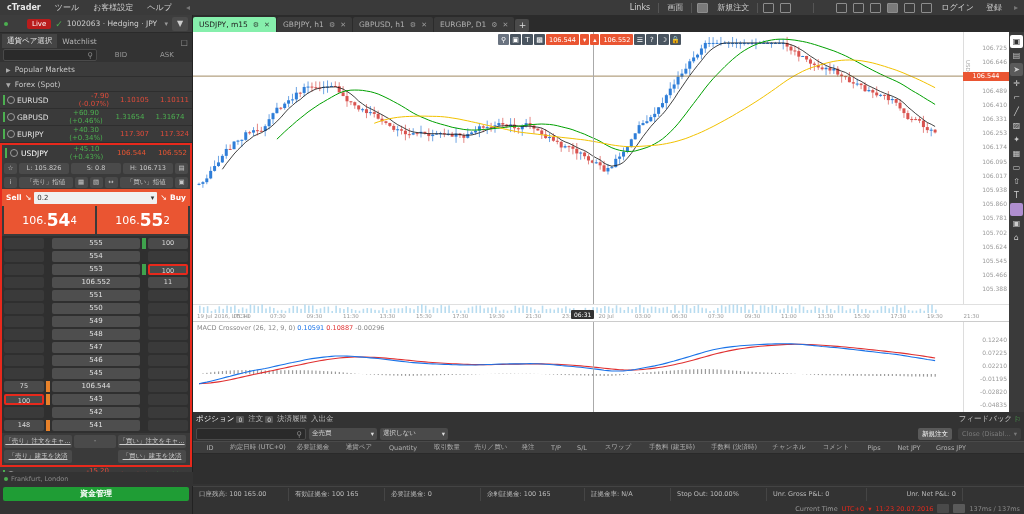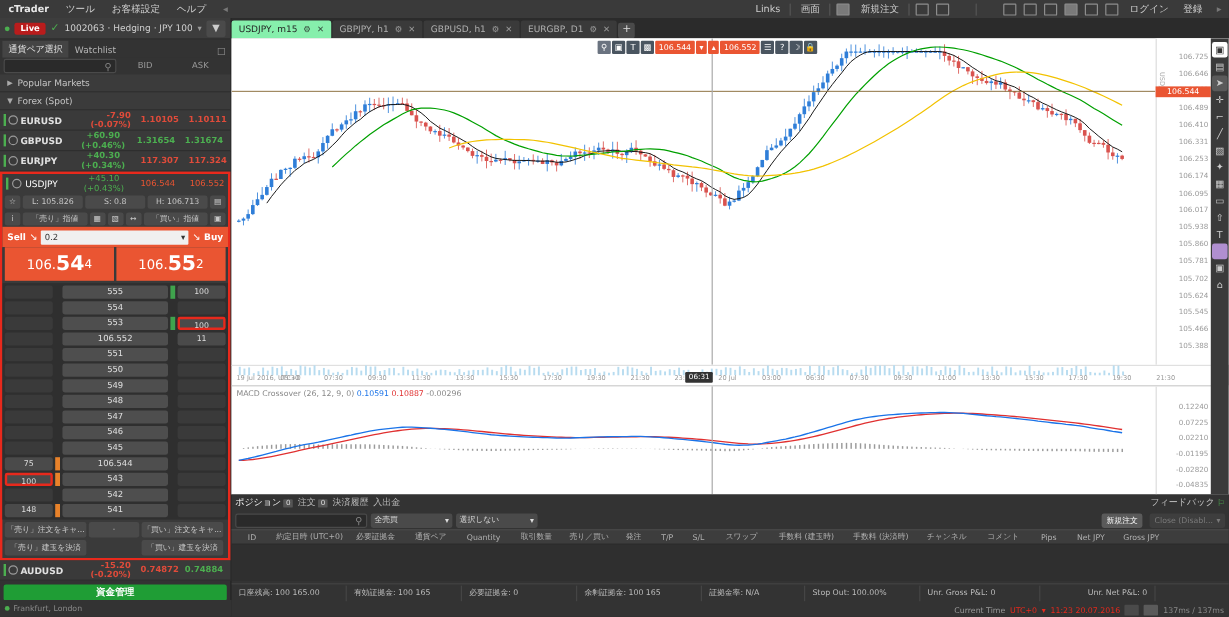--- a/index.html
+++ b/index.html
@@ -34,22 +34,22 @@
   .sidebar {
     position: absolute; top: 15px; left: 0; width: 193px; height: 499px;
     background: #333333; border-right: 1px solid #222;
   }
   .acct-row {
     height: 18px; display: flex; align-items: center; gap: 4px;
     padding: 0 4px; background: #3d3d3d; border-bottom: 1px solid #2a2a2a;
   }
   .dot-green { width: 4px; height: 4px; border-radius: 50%; background: #4caf50; }
   .live-badge {
-    background: #b91c1c; color: #fff; font-size: 7px; font-weight: bold;
-    padding: 1px 5px; border-radius: 2px;
+    background: #b91c1c; color: #fff; font-size: 7px; font-weight: normal;
+    padding: 1px 5px; border-radius: 2px; margin-left: 15px;
   }
   .check-ic { color: #4caf50; font-size: 9px; }
   .acct-text { font-size: 7.5px; color: #d0d0d0; flex: 1; white-space: nowrap; overflow: hidden; }
   .acct-caret { color: #999; font-size: 7px; }
   .dl-btn {
     width: 16px; height: 14px; background: #4a4a4a; border-radius: 2px;
     display: flex; align-items: center; justify-content: center;
     color: #ccc; font-size: 8px;
   }
 
@@ -71,21 +71,20 @@
   .grp-row {
     height: 15px; display: flex; align-items: center; padding-left: 6px;
     background: #3b3b3b; border-bottom: 1px solid #2e2e2e; font-size: 7.5px; color: #c5c5c5;
   }
   .grp-row .tri { font-size: 6px; margin-right: 4px; color: #aaa; }
 
   .sym-row {
     height: 17px; display: flex; align-items: center; gap: 2px;
     padding: 0 3px; border-bottom: 1px solid #2e2e2e; background: #3a3a3a;
     font-size: 7.5px;
-    font-weight: bold;
   }
   .sym-bar { width: 2px; height: 10px; background: #4caf50; }
   .sym-circle {
     width: 8px; height: 8px; border: 1px solid #9a9a9a; border-radius: 50%;
   }
   .sym-name { width: 44px; color: #e0e0e0; }
   .sym-chg { flex: 1; text-align: right; font-size: 7px; }
   .sym-bid { width: 38px; text-align: right; font-size: 7px; }
   .sym-ask { width: 38px; text-align: right; font-size: 7px; }
   .up { color: #4caf50; text-align: center; } .down { color: #e04b3a; }
@@ -142,21 +141,21 @@
   .lad-mark.g { background: #3fa34d; }
   .lad-mark.o { background: #e8822a; }
   .lad-mark.n { background: transparent; }
 
   .act-btns { padding: 2px; display: flex; flex-wrap: wrap; gap: 2px; }
   .act-btn {
     height: 13px; line-height: 13px; background: #4a4a4a; border-radius: 2px;
     font-size: 6.5px; color: #ccc; text-align: center; overflow: hidden;
     white-space: nowrap;
   }
-  .act-btn.w { width: 68px; }
+  .act-btn.w { width: 68px; text-decoration: underline; }
   .act-btn.mid { width: 42px; }
 
   .fund-btn {
     margin: 3px; height: 14px; background: #1f9d35; border-radius: 2px;
     color: #fff; font-size: 8px; font-weight: bold; text-align: center; line-height: 14px;
   }
 
   
   .charttabs {
     position: absolute; top: 15px; left: 193px; width: 831px; height: 17px;
@@ -286,21 +285,21 @@
     font-size: 6.5px; color: #bbb; padding: 0 6px; border-right: 1px solid #454545;
     height: 13px; line-height: 13px; white-space: nowrap;
   }
   .sb-row2 { height: 13px; display: flex; align-items: center; justify-content: flex-end; gap: 4px; padding-right: 4px; }
   .sb-row2 .lbl { font-size: 6.5px; color: #9a9a9a; }
   .sb-row2 .tz { font-size: 6.5px; color: #e8291c; }
   .sb-row2 .tm { font-size: 6.5px; color: #e8291c; }
   .sb-row2 .ping { font-size: 6.5px; color: #8a8a8a; }
   .sbox { width: 12px; height: 9px; background: #4a4a4a; border-radius: 1px; }
   .footer-left {
-    position: absolute; top: 500px; left: 0; width: 193px; height: 14px;
+    position: absolute; top: 472px; left: 0; width: 193px; height: 14px;
     background: #333; font-size: 6.5px; color: #8a8a8a;
     display: flex; align-items: center; gap: 3px; padding-left: 4px;
   }
 </style>
 </head>
 <body>
 
 <div class="app">
 
   <div class="menubar">

